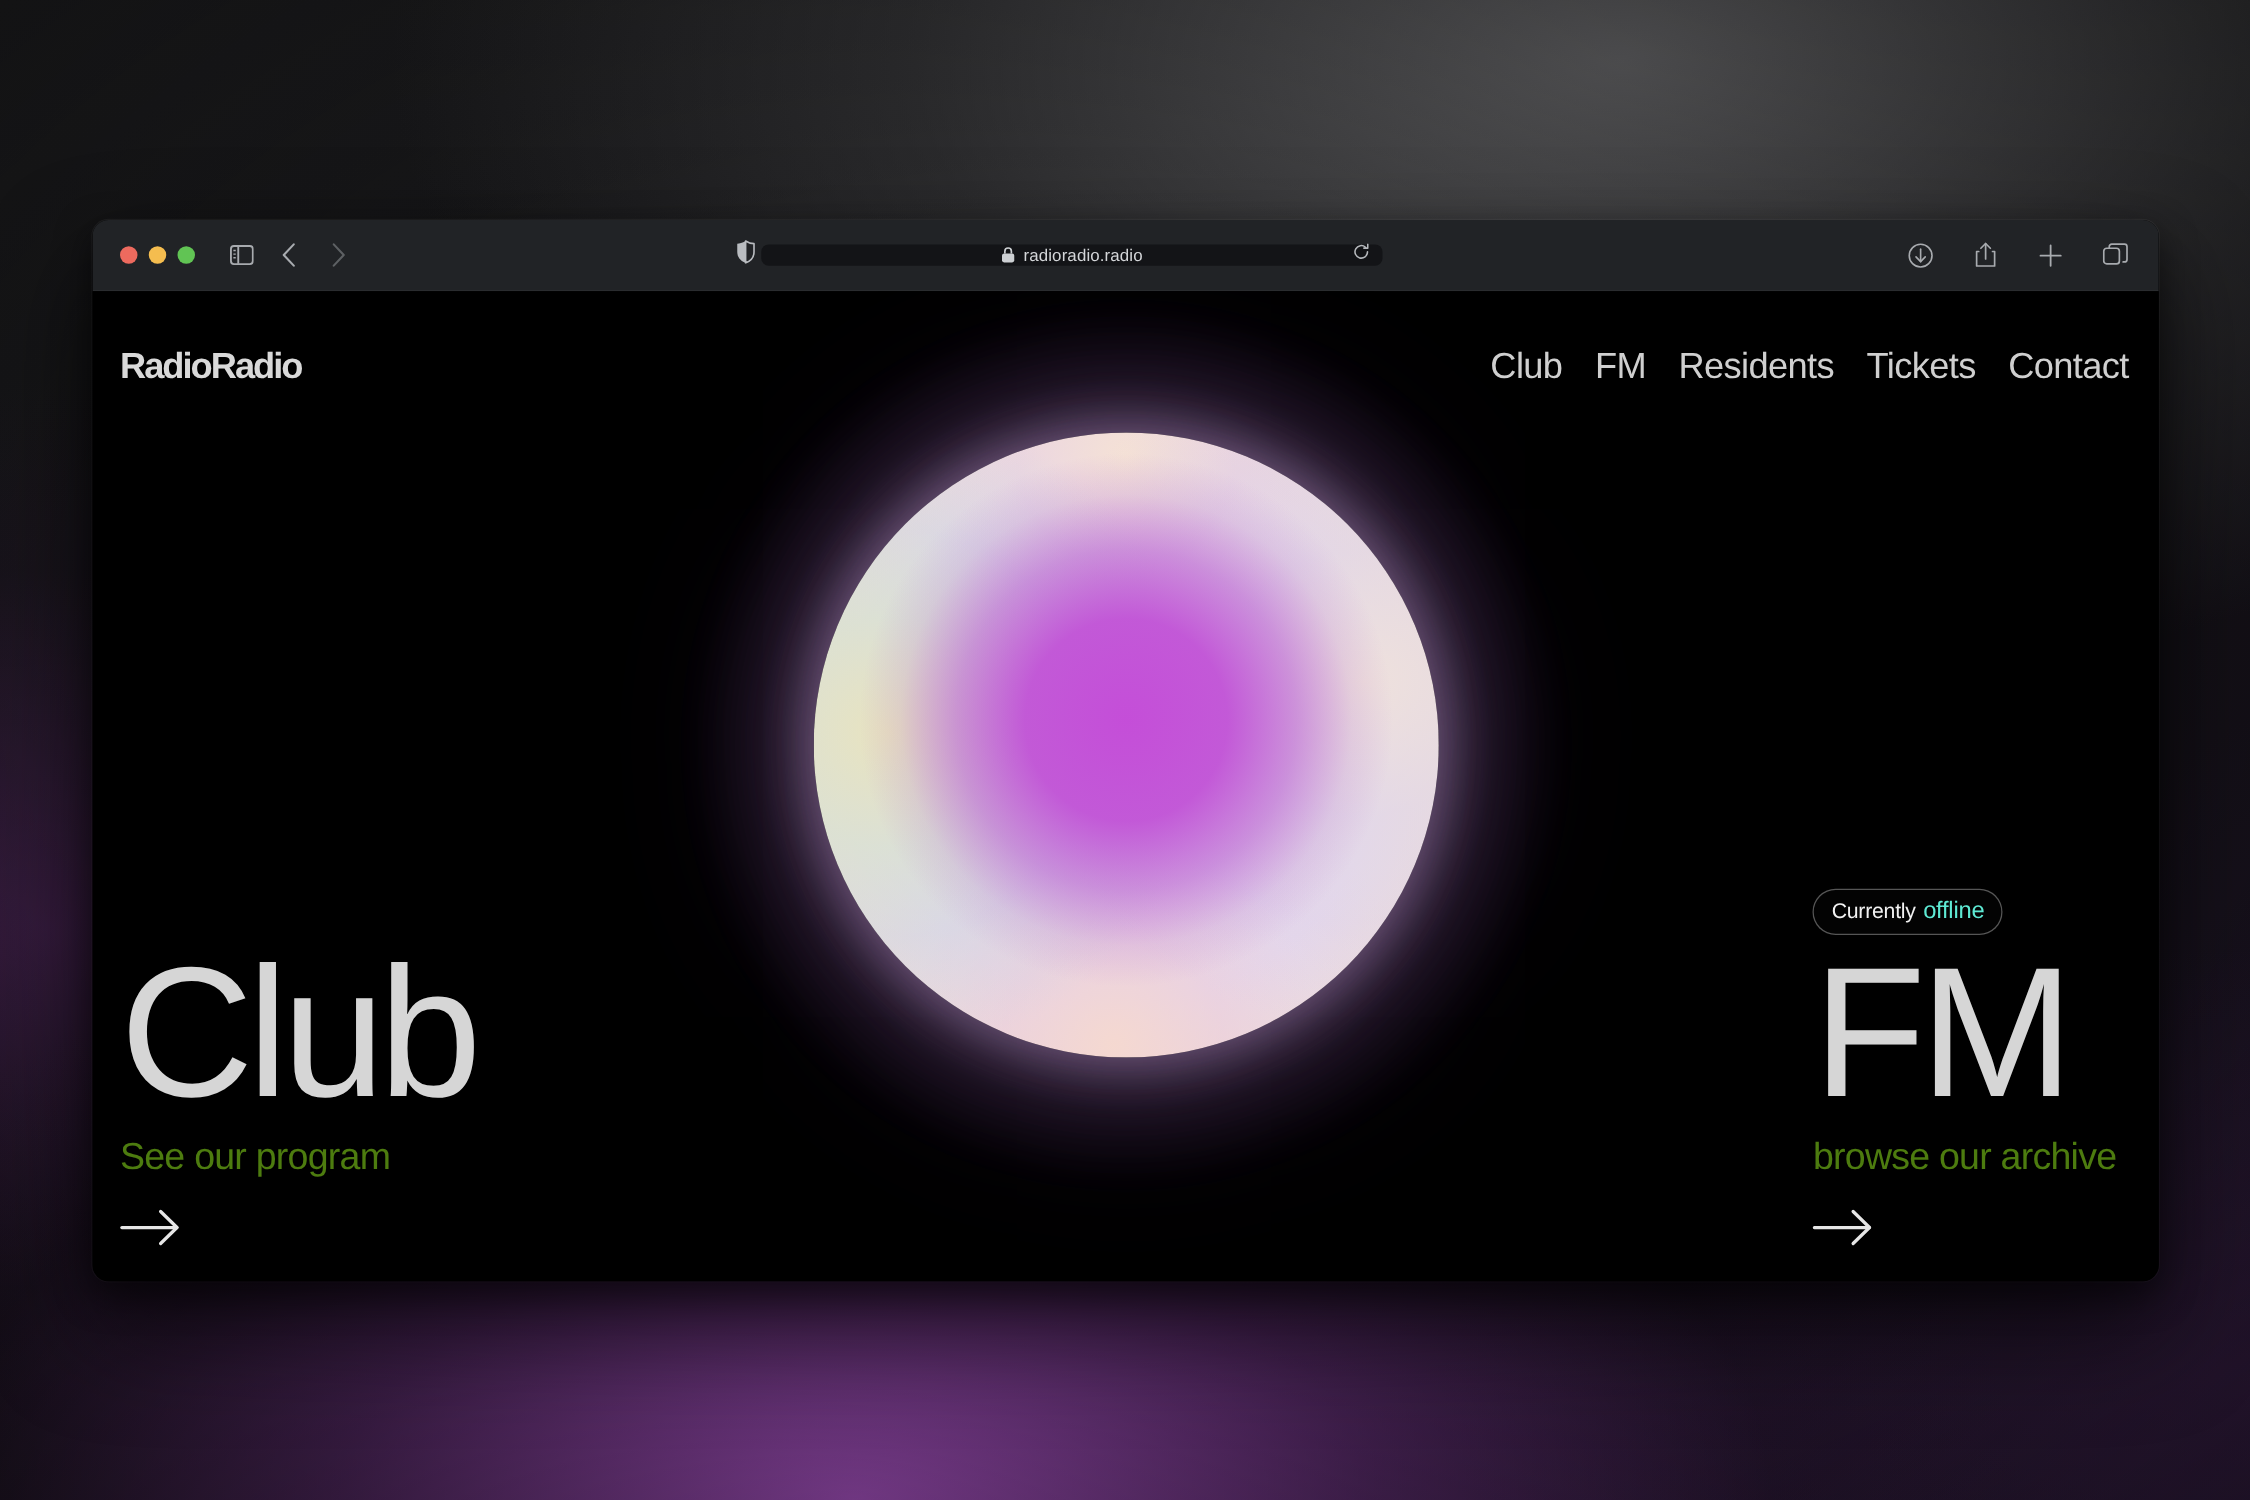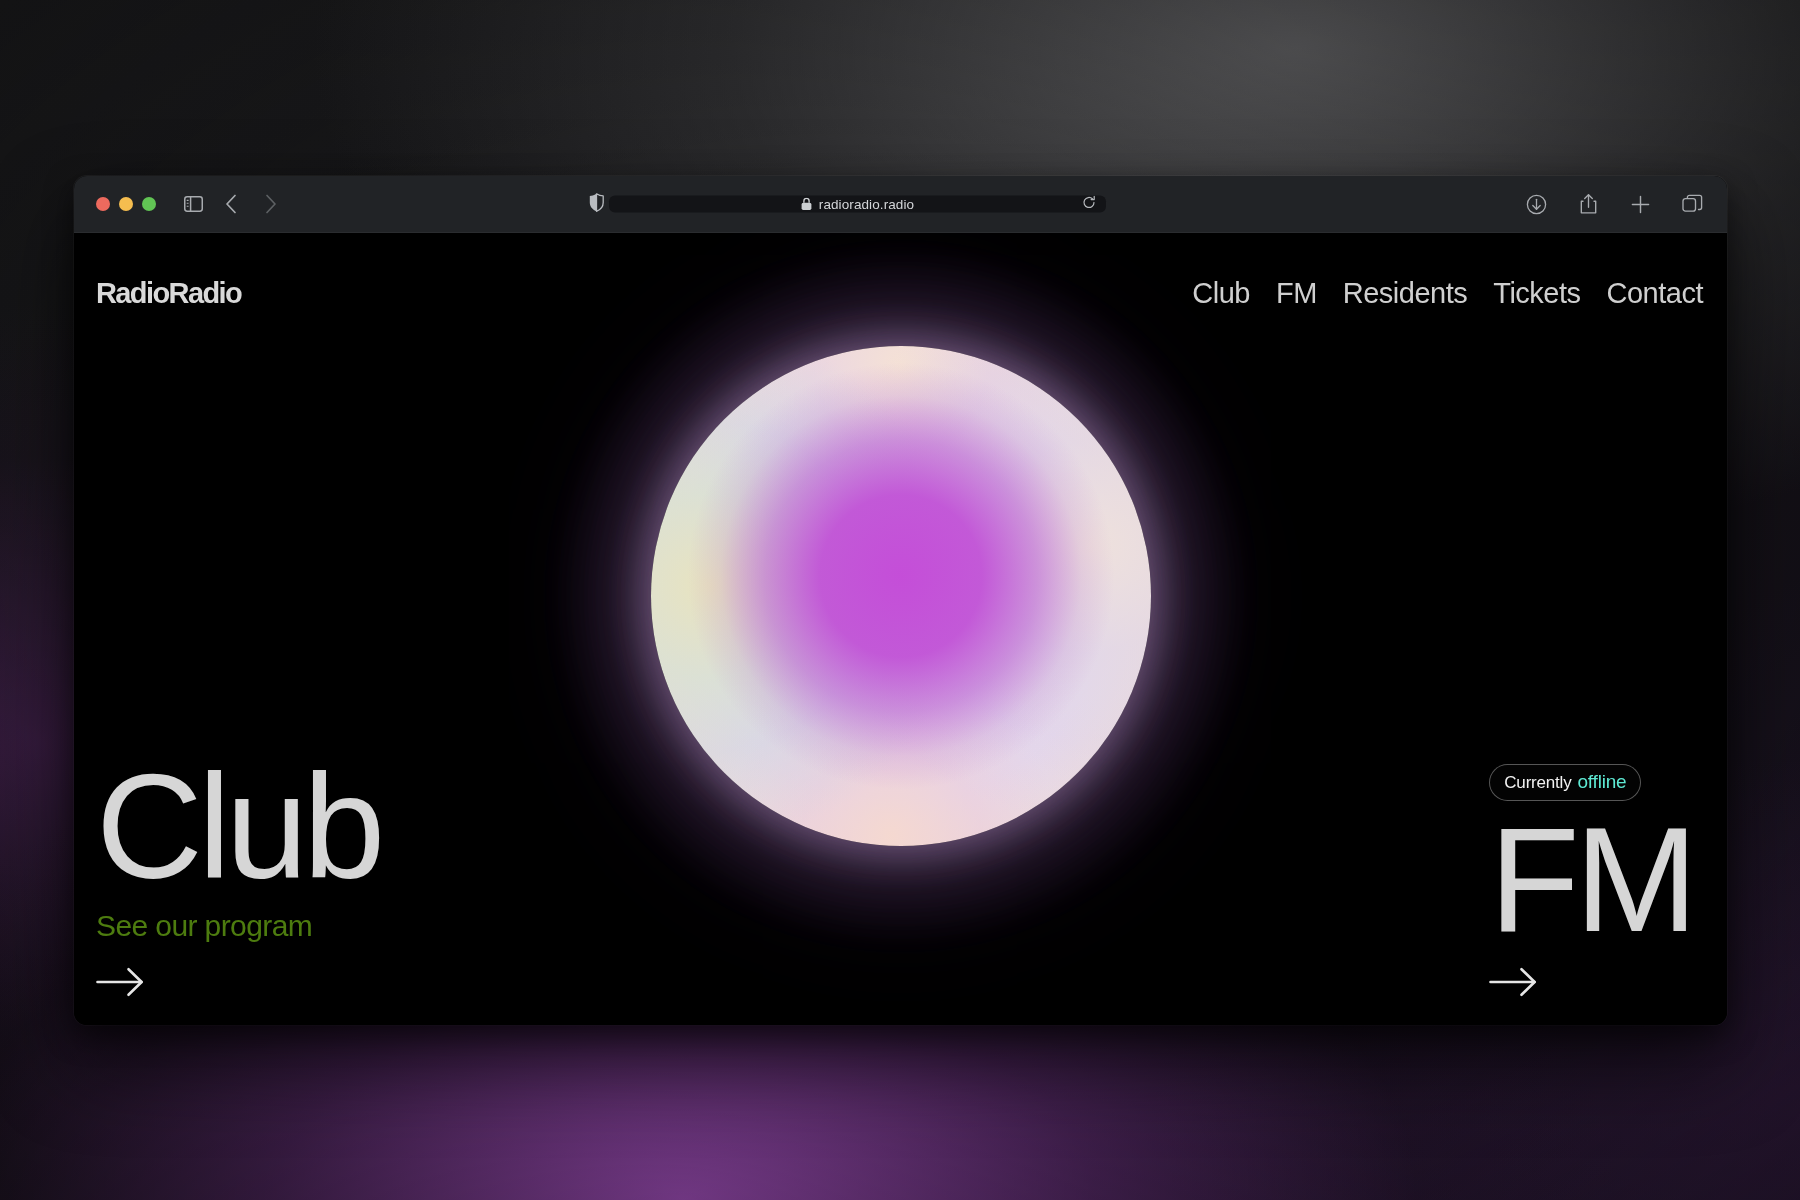--- a/index.html
+++ b/index.html
@@ -436,20 +436,21 @@
         </span>
       </div>
 
       <div class="hero-col right">
         <div class="status-badge">
           <span class="lead">Currently</span>
           <span class="value">offline</span>
         </div>
         <div class="hero-title">FM</div>
         <div class="hero-sub">
+          <div>browse our archive</div>
         </div>
         <span class="hero-arrow">
           <svg width="48" height="30" viewBox="0 0 48 30" fill="none">
             <path d="M1.5 15h44" stroke="currentColor" stroke-width="2.6" stroke-linecap="round"></path>
             <path d="M32.5 2.2L45.6 15 32.5 27.8" stroke="currentColor" stroke-width="2.6" stroke-linecap="round" stroke-linejoin="round"></path>
           </svg>
         </span>
       </div>
 
     </div>

